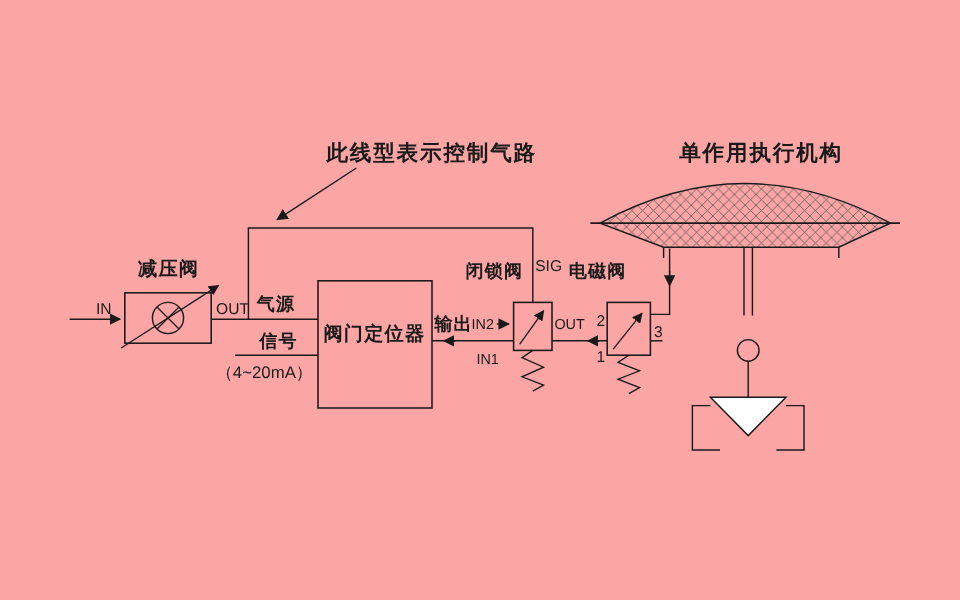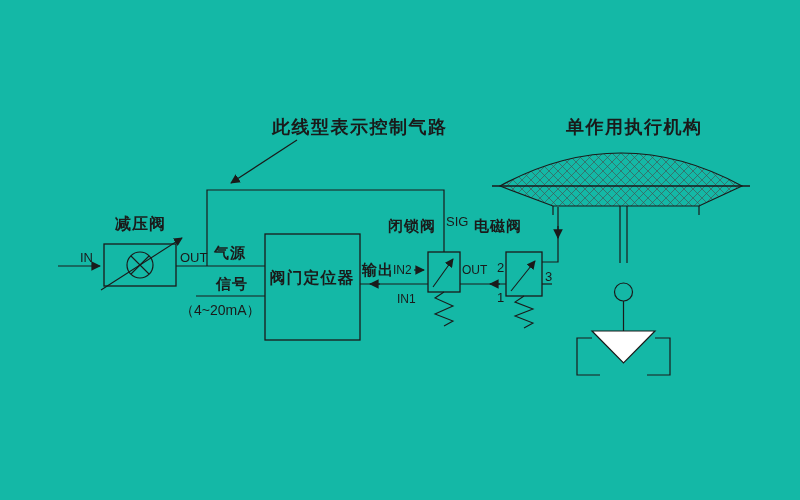--- a/index.html
+++ b/index.html
@@ -1,17 +1,17 @@
 <!DOCTYPE html>
 <html><head>
 <meta charset="utf-8">
 <style>
   html,body{margin:0;padding:0;background:#ffffff;}
   #stage{
-    position:relative;width:800px;height:500px;background:#14b8a6;
+    position:relative;width:800px;height:500px;background:#fca5a5;
     font-family:"Liberation Sans",sans-serif;overflow:hidden;
   }
   svg{position:absolute;left:0;top:0;}
   text{fill:#1a1a1a;}
   .cn{font-weight:600;letter-spacing:1px;}
   .cn-big{font-weight:600;letter-spacing:1.5px;}
   .port{font-weight:400;}
 </style>
 </head>
 <body>

